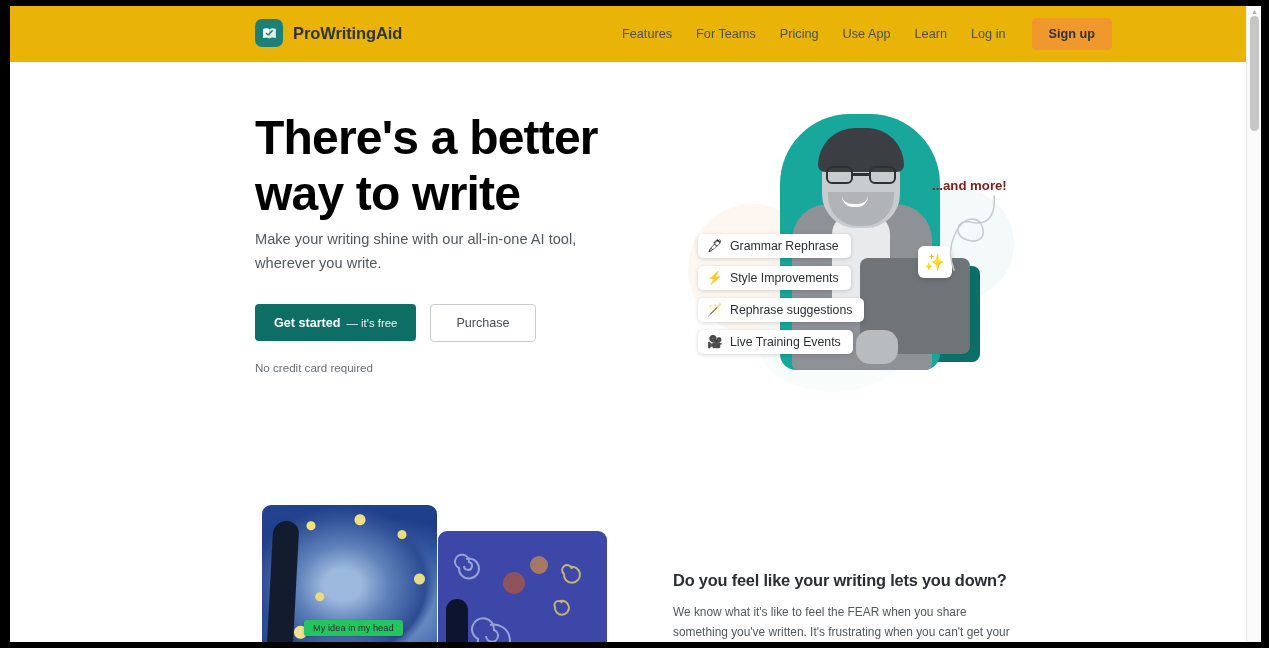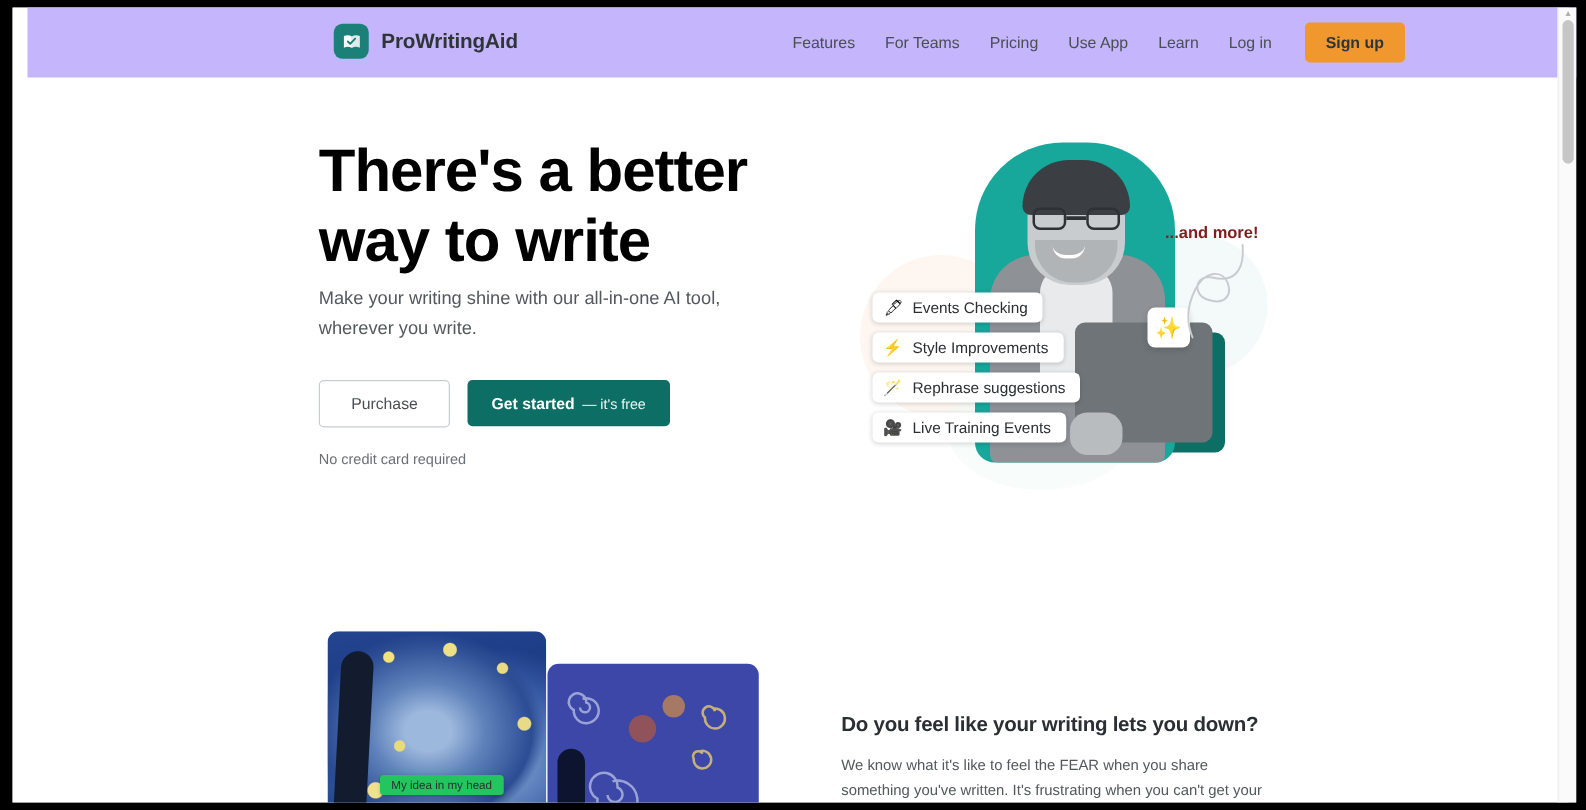--- a/index.html
+++ b/index.html
@@ -41,23 +41,23 @@
     position: absolute;
     left: 3px; top: 10px;
     width: 9px; height: 115px;
     background: #c6c6c6;
     border-radius: 5px;
   }
 
   
   #header {
     position: absolute;
-    left: 12px; top: 0;
+    left: 0; top: 0;
     width: 1245px; height: 56px;
-    background: #c4b5fd;
+    background: #eab308;
   }
   #brand {
     position: absolute; left: 245px; top: 13px;
     display: flex; align-items: center; gap: 10px;
     text-decoration: none;
   }
   #logo-mark {
     width: 28px; height: 28px;
     border-radius: 7px;
     background: #1b8178;
@@ -381,24 +381,24 @@
     </div>
 
     <div id="hero-copy">
       <h1 id="hero-title">
         <span>There's a better</span><br>
         <span>way to write</span>
       </h1>
       <p id="hero-sub">Make your writing shine with our all-in-one AI tool, wherever you write.</p>
 
       <div id="hero-cta-row">
-        <button id="purchase-button">Purchase</button>
         <button id="get-started-button">
           <span id="get-started-label">Get started</span><span id="get-started-note">— it's free</span>
         </button>
+        <button id="purchase-button">Purchase</button>
       </div>
 
       <p id="hero-note">No credit card required</p>
     </div>
 
     <div id="hero-art">
       <div class="blob" id="blob-a"></div>
       <div class="blob" id="blob-b"></div>
       <div class="blob" id="blob-c"></div>
 
@@ -425,21 +425,21 @@
       <div id="sparkle-badge">✨</div>
 
       <div id="and-more-label">...and more!</div>
       <svg id="and-more-curl" viewBox="0 0 84 82">
         <path d="M74 4 C 76 26, 66 34, 50 30 C 36 27, 33 44, 47 48 C 60 52, 66 44, 62 34 C 58 24, 44 24, 36 40 C 28 56, 30 68, 34 78" fill="none" stroke="#c9ccce" stroke-width="1.6" stroke-linecap="round"></path>
       </svg>
 
       <div id="feature-chips">
         <div class="feature-chip">
           <span class="chip-icon">🖋</span>
-          <span class="chip-label">Events Checking</span>
+          <span class="chip-label">Grammar Rephrase</span>
         </div>
         <div class="feature-chip">
           <span class="chip-icon">⚡</span>
           <span class="chip-label">Style Improvements</span>
         </div>
         <div class="feature-chip">
           <span class="chip-icon">🪄</span>
           <span class="chip-label">Rephrase suggestions</span>
         </div>
         <div class="feature-chip">

